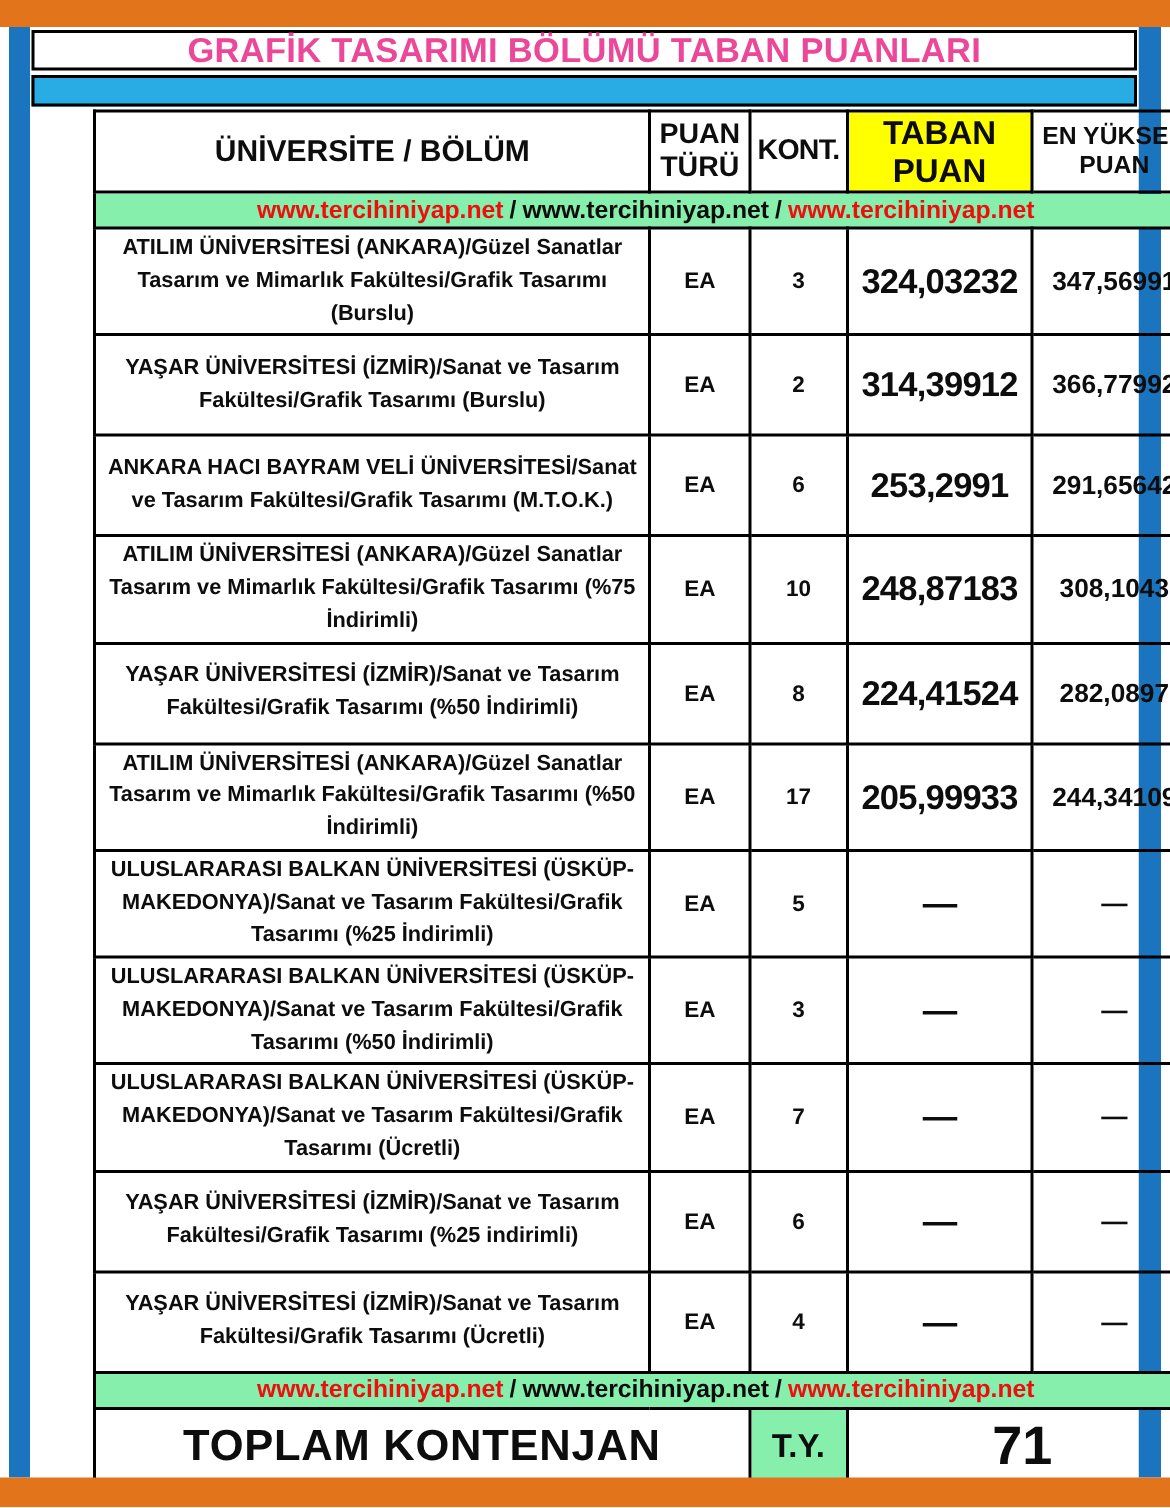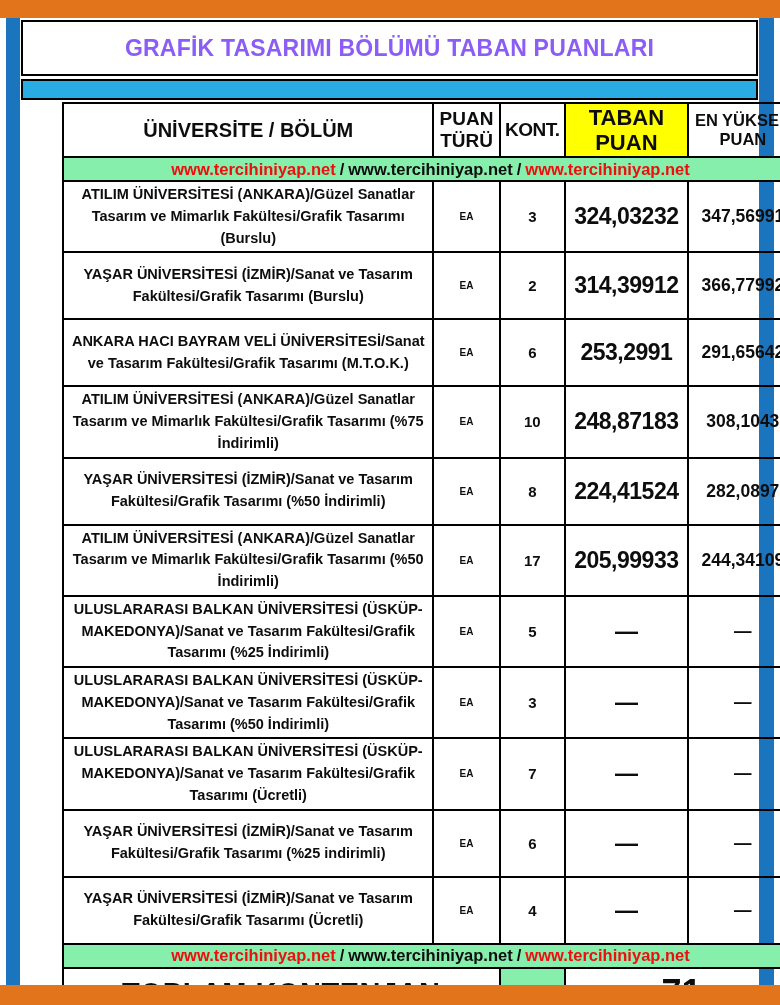--- a/index.html
+++ b/index.html
@@ -8,23 +8,23 @@
 
   .page { position: relative; width: 780px; height: 1005px; background: #ffffff; overflow: hidden; }
   .bar-top    { position: absolute; top: 0; left: 0; right: 0; height: 18px; background: #E2751C; }
   .bar-bottom { position: absolute; bottom: 0; left: 0; right: 0; height: 20px; background: #E2751C; }
   .strip-left  { position: absolute; top: 18px; bottom: 20px; left: 6px;  width: 14px; background: #1B74BE; }
   .strip-right { position: absolute; top: 18px; bottom: 20px; right: 6px; width: 15px; background: #1B74BE; }
 
   .content { position: absolute; top: 18px; bottom: 20px; left: 20px; right: 21px; padding: 2px 1px; background: #fff; }
 
   .title-box {
-    height: 56px; border: 2px solid #000; margin-bottom: 3px;
+    height: 27px; border: 2px solid #000; margin-bottom: 3px;
     display: flex; align-items: center; justify-content: center;
-    font-size: 23px; font-weight: bold; color: #8b5cf6; letter-spacing: 0.2px;
+    font-size: 23px; font-weight: bold; color: #ec4899; letter-spacing: 0.2px;
   }
   .cyan-bar { height: 21px; border: 2px solid #000; background: #29ACE3; margin-bottom: 2px; }
 
   table.main { width: 100%; border-collapse: collapse; table-layout: fixed; }
   table.main td, table.main th {
     border: 2px solid #000; text-align: center; vertical-align: middle;
     color: #0d0d0d; overflow: hidden;
   }
   table.main { border-bottom: 4px solid #000; margin-left: 41px; }
 
@@ -35,21 +35,21 @@
   .h-base   { font-size: 22px; background: #FFFF00; }
   .h-high   { font-size: 16.5px; }
 
   tr.watermark-row td { height: 24px; background: #86efac; font-size: 16.5px; font-weight: bold; }
   .wm-red { color: #EE0E0E; }
   .wm-sep { color: #0d0d0d; padding: 0 4px; }
   .wm-black { color: #0d0d0d; }
 
   tr.data-row td { height: 67px; font-weight: bold; border-radius: 23px; }
   .cell-univ  { font-size: 14.5px; line-height: 1.5; padding: 2px 5px; }
-  .cell-type  { font-size: 10px; }
+  .cell-type  { font-size: 15px; }
   .cell-quota { font-size: 15px; }
   .cell-base  { font-size: 23px; letter-spacing: -0.5px; }
   .cell-high  { font-size: 17.5px; }
 
   tr.footer-row td { height: 52px; font-weight: bold; }
   .f-label { font-size: 29px; letter-spacing: 0.5px; }
   .f-type  { font-size: 22px; background: #86efac; }
   .f-total { font-size: 36px; }
 </style>
 </head>

